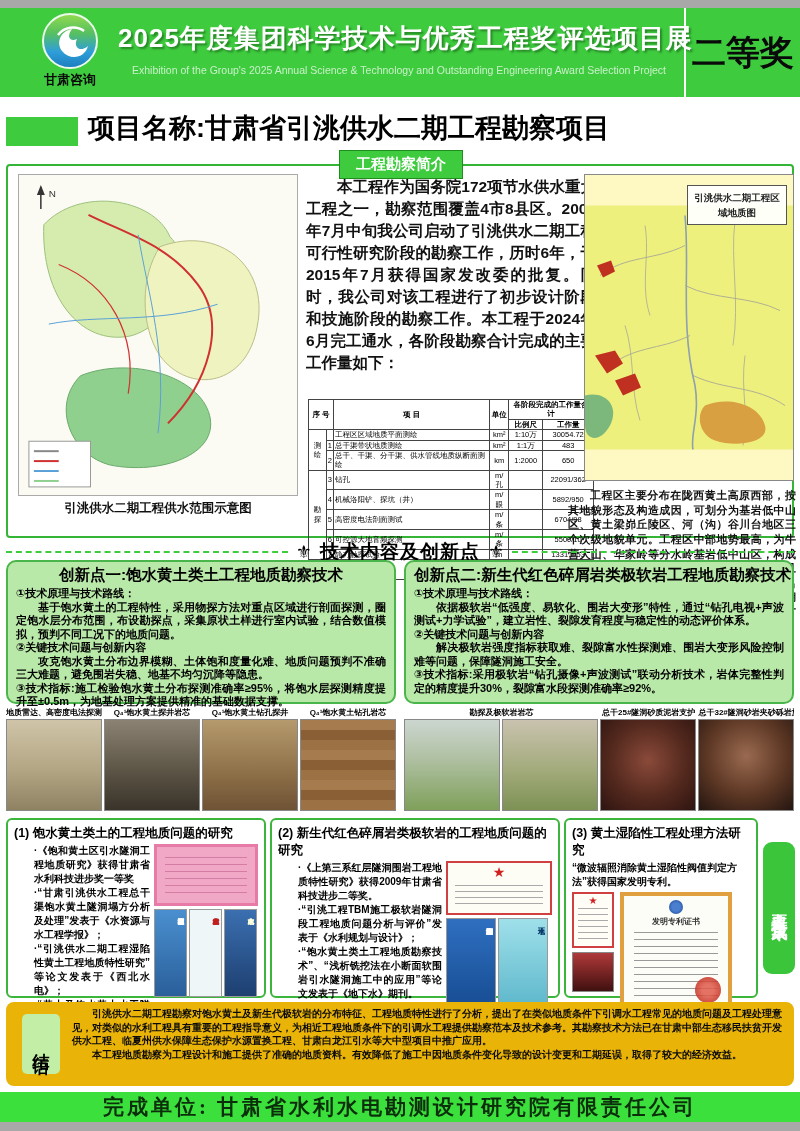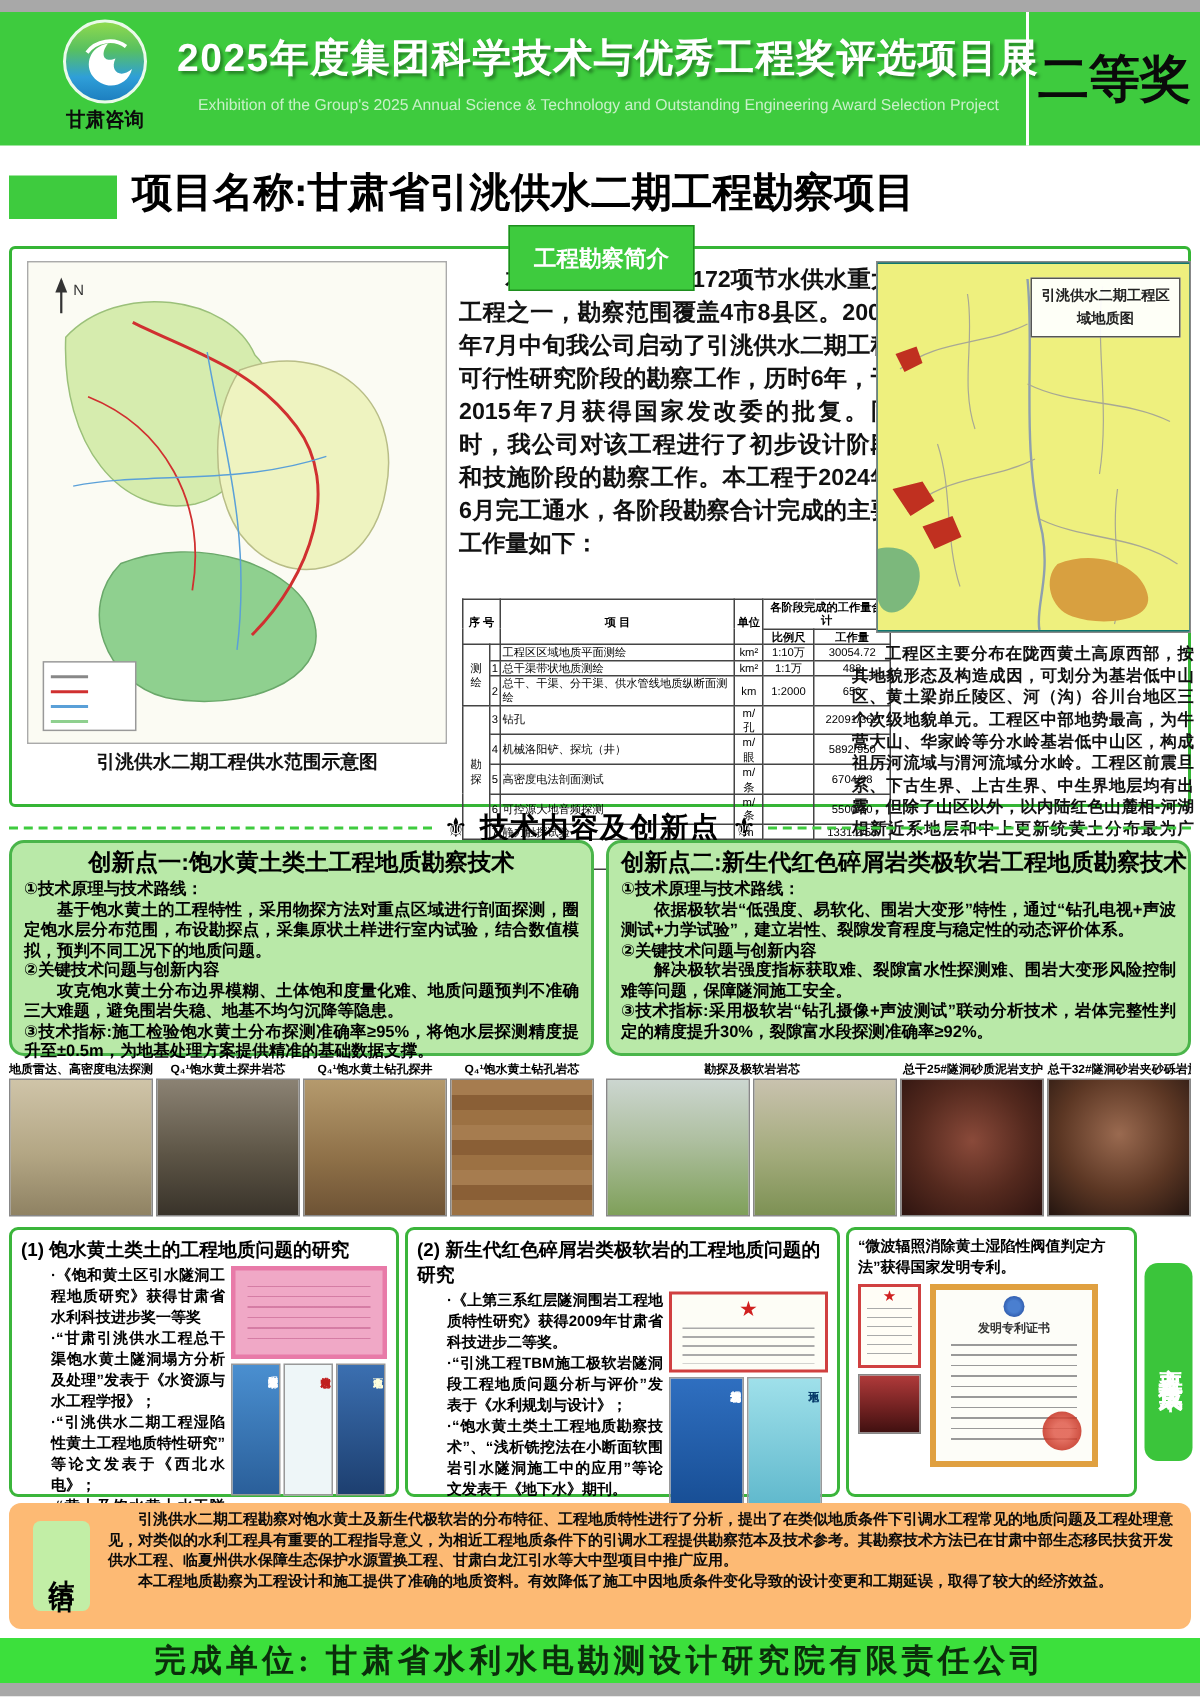--- a/index.html
+++ b/index.html
@@ -25,34 +25,34 @@
   .award { position:absolute; left:686px; top:0; width:114px; height:89px; display:flex;
     align-items:center; justify-content:center; font-size:34px; font-weight:bold; color:#0a0a0a;text-align:right; }
 
   
   .project-row { position:absolute; left:0; top:108px; width:636px; height:46px; }
   .marker { position:absolute; left:6px; top:9px; width:72px; height:29px; background:#3ecb3e; }
   .project-title { position:absolute; left:88px; top:2px; font-size:27px; font-weight:bold; color:#000; white-space:nowrap; }
 
   
   .intro-box { position:absolute; left:6px; top:164px; width:788px; height:374px; border:2px solid #35b535; border-radius:4px; background:#fff; }
-  .intro-badge { position:absolute; left:339px; top:150px; width:124px; height:44px; background:#3ecb3e;
+  .intro-badge { position:absolute; left:339px; top:150px; width:124px; height:29px; background:#3ecb3e;
     border:1px solid #1e8e1e; color:#fff; font-weight:bold; font-size:15px; display:flex; align-items:center; justify-content:center; z-index:5; }
   .supply-map { position:absolute; left:10px; top:8px; width:280px; height:322px; border:1px solid #aaa; background:#fbfbf3; }
   .supply-map svg { display:block; width:100%; height:100%; }
   .supply-caption { position:absolute; left:10px; top:334px; width:280px; text-align:center; font-size:12.5px; font-weight:bold; color:#111; }
   .intro-para { position:absolute; left:298px; top:10px; width:290px; font-size:15.5px; font-weight:700;
     line-height:1.42; text-align:justify; text-indent:2em; color:#111; }
   .work-table { position:absolute; left:300px; top:233px; width:286px; }
   .work-table table { width:100%; border-collapse:collapse; font-size:7.5px; color:#000; }
   .work-table th, .work-table td { border:1px solid #444; padding:0 1px; text-align:center; line-height:1.25; }
   .work-table th { font-weight:bold; }
   .work-table td.t-item { text-align:left; }
   .right-col { position:absolute; left:560px; top:8px; width:228px; }
-  .geo-map { position:relative; margin-left:16px; width:210px; height:248px; border:1px solid #888; background:#0f766e; overflow:hidden; }
+  .geo-map { position:relative; margin-left:16px; width:210px; height:307px; border:1px solid #888; background:#fef9c3; overflow:hidden; }
   .geo-map svg { display:block; width:100%; height:100%; }
   .geo-label { position:absolute; right:6px; top:10px; width:100px; background:rgba(255,255,255,.94);
     border:1px solid #555; font-size:9.5px; font-weight:bold; text-align:center; padding:4px 3px; line-height:1.6; color:#222; }
   .geo-para { margin-top:7px; font-size:11px; font-weight:700; line-height:1.33; text-align:justify; text-indent:2em; color:#111; }
 
   
   .tech-header { position:absolute; left:6px; top:540px; width:788px; height:24px; display:flex; align-items:center; gap:8px; }
   .dash { flex:1; border-top:2px dashed #3ecb3e; }
   .fleur { font-size:18px; color:#000; line-height:1; }
   .tech-title { font-size:19px; font-weight:bold; color:#000; letter-spacing:1px; }
@@ -122,21 +122,21 @@
   .patent-title { text-align:center; font-size:8px; font-weight:bold; color:#333; margin-top:2px; }
   .patent-lines { margin:5px auto 0; width:84px; height:64px;
     background:repeating-linear-gradient(180deg,#999 0 1px,transparent 1px 7px); }
   .patent-seal { position:absolute; right:7px; bottom:7px; width:26px; height:26px; border-radius:50%;
     background:radial-gradient(circle,#e05a4a 30%,#c02818 80%); opacity:.85; }
   .side-label { position:absolute; left:763px; top:842px; width:32px; height:132px; background:#3bc53b;
     border-radius:9px; color:#fff; font-size:16px; font-weight:bold; writing-mode:vertical-rl;
     display:flex; align-items:center; justify-content:center; letter-spacing:3px; }
 
   
-  .conclusion { position:absolute; left:6px; top:1002px; width:788px; height:84px; background:#fdba74;
+  .conclusion { position:absolute; left:6px; top:1002px; width:788px; height:84px; background:#eab308;
     border-radius:8px; padding:5px 12px 4px 66px; }
   .conclusion-label { position:absolute; left:16px; top:12px; width:38px; height:60px; background:#c2eea6;
     border-radius:5px; display:flex; align-items:center; justify-content:center; writing-mode:vertical-rl;
     font-size:17px; font-weight:bold; letter-spacing:5px; color:#000; }
   .conclusion p { font-size:10px; font-weight:700; line-height:1.36; text-indent:2em; text-align:justify; color:#0a0a0a; }
 
   
   .footer { position:absolute; left:0; top:1092px; width:800px; height:30px; background:#3ce03c;
     display:flex; align-items:center; justify-content:center; }
   .footer-text { font-family:"Liberation Serif","DejaVu Serif",serif; font-size:21px; font-weight:bold;
@@ -383,20 +383,21 @@
         <div class="cert-red"><span class="emb">★</span></div>
         <div class="covers">
           <div class="cover cv-plan">水利规划与设计</div>
           <div class="cover cv-gw">地下水</div>
         </div>
       </div>
     </div>
   </div>
 
   <div class="ach-box" id="ach3">
+    <div class="ach-title">(3) 黄土湿陷性工程处理方法研究</div>
     <div class="ach-text">“微波辐照消除黄土湿陷性阀值判定方法”获得国家发明专利。</div>
     <div class="ach3-flex">
       <div class="mini-col">
         <div class="mini-cert">
             <span class="emb">★</span>
           </div>
         <div class="mini-photo"></div>
       </div>
       <div class="patent">
         <div class="patent-emblem"></div>

